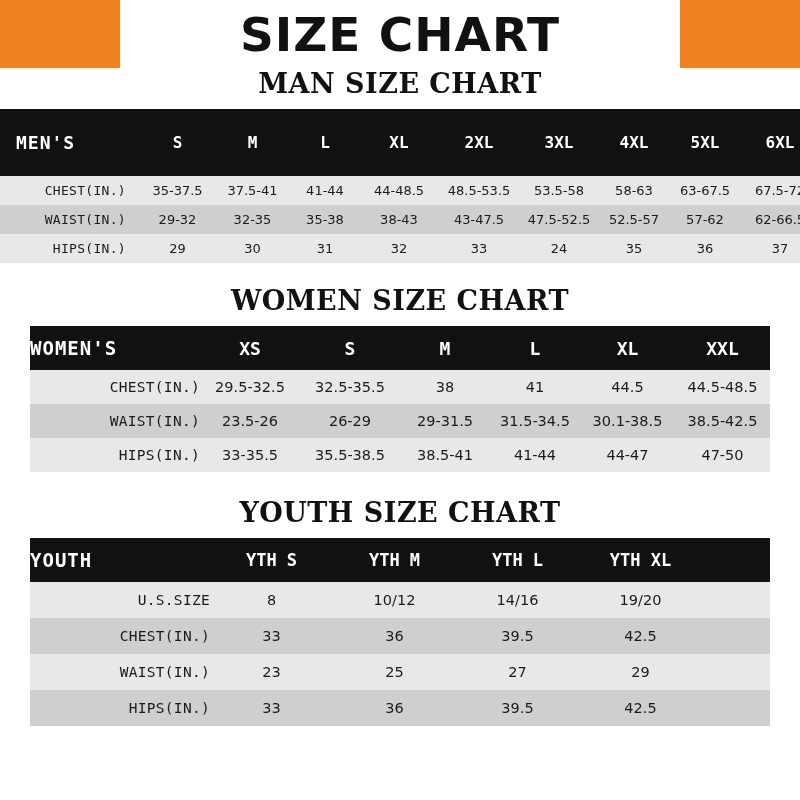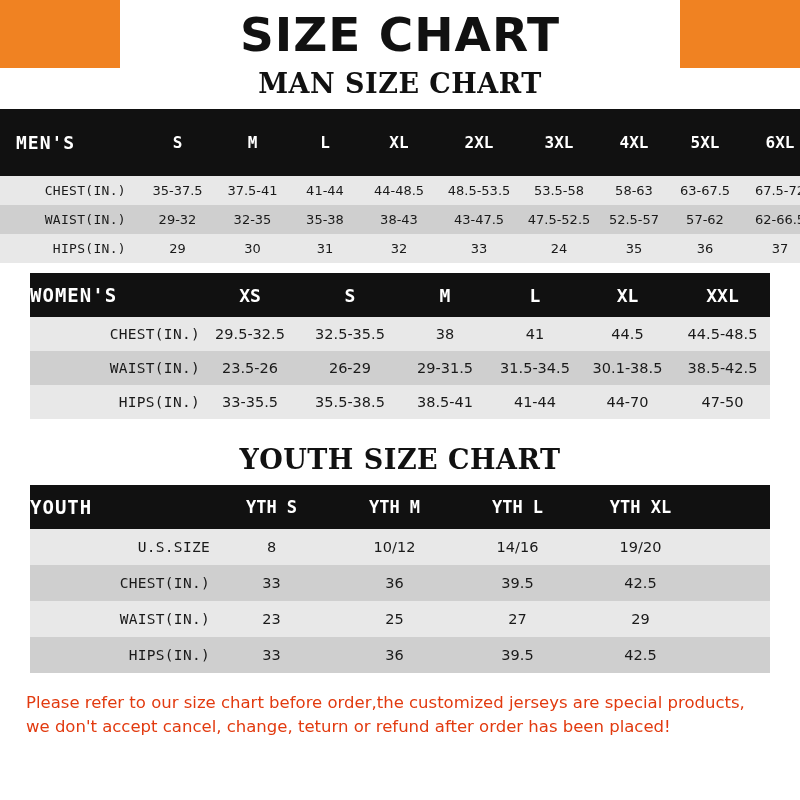--- a/index.html
+++ b/index.html
@@ -194,20 +194,21 @@
         <td>32</td>
         <td>33</td>
         <td>24</td>
         <td>35</td>
         <td>36</td>
         <td>37</td>
       </tr>
     </tbody>
   </table>
 
+  <div class="section-title wst">WOMEN SIZE CHART</div>
   <table class="women">
     <colgroup>
       <col style="width:170px">
       <col style="width:100px">
         <col style="width:100px">
         <col style="width:90px">
       <col style="width:90px">
         <col style="width:95px">
         <col style="width:95px">
     </colgroup>
@@ -240,21 +241,21 @@
         <td>31.5-34.5</td>
         <td>30.1-38.5</td>
         <td>38.5-42.5</td>
       </tr>
       <tr class="light">
         <td class="rowhead">HIPS(IN.)</td>
         <td>33-35.5</td>
         <td>35.5-38.5</td>
         <td>38.5-41</td>
         <td>41-44</td>
-        <td>44-70</td>
+        <td>44-47</td>
         <td>47-50</td>
       </tr>
     </tbody>
   </table>
 
   <div class="section-title yst">YOUTH SIZE CHART</div>
   <table class="youth">
     <colgroup>
       <col style="width:180px">
       <col style="width:123px">
@@ -302,18 +303,14 @@
         <td class="rowhead">HIPS(IN.)</td>
         <td>33</td>
         <td>36</td>
         <td>39.5</td>
         <td>42.5</td>
         <td></td>
       </tr>
     </tbody>
   </table>
 
-  <div class="note">
-    <div>Please refer to our size chart before order,the customized jerseys are special products,</div>
-    <div>we don't accept cancel, change, teturn or refund after order has been placed!</div>
-  </div>
 
 </div>
 
 </body></html>

